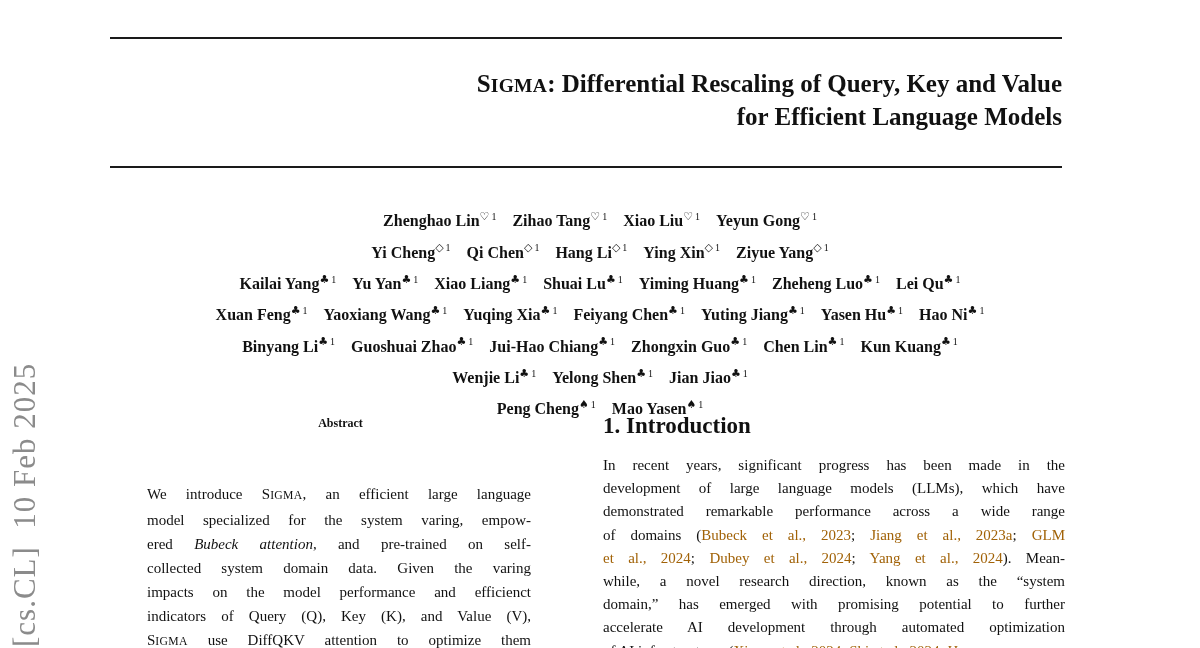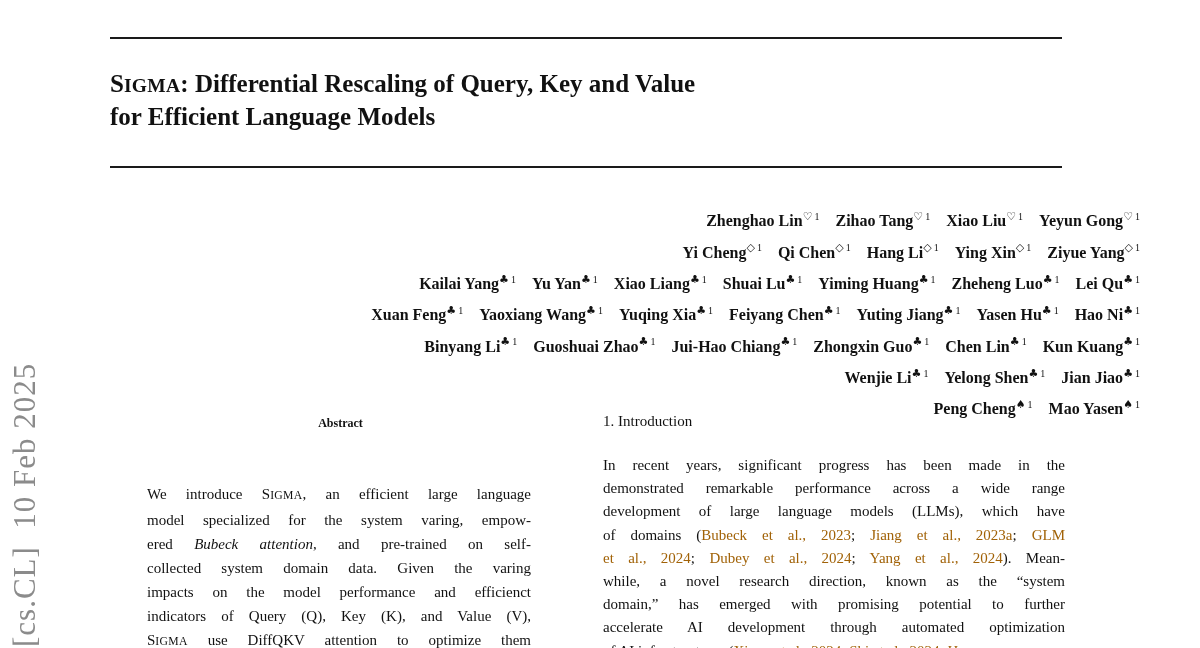--- a/index.html
+++ b/index.html
@@ -12,39 +12,39 @@
     position:absolute;left:7px;top:647px;
     transform:rotate(-90deg);transform-origin:0 0;
     font-size:31px;letter-spacing:1px;white-space:pre;
     color:#8b8b8b;font-family:"Liberation Serif",serif;
   }
   .rule{position:absolute;left:110px;width:952px;height:2px;background:#1a1a1a;}
   .rule-top{top:37px;}
   .rule-bottom{top:166px;}
   .title{
     position:absolute;left:110px;top:68px;width:952px;
-    text-align:left;font-weight:bold;font-size:25px;line-height:31px;
+    text-align:right;font-weight:bold;font-size:25px;line-height:31px;
   }
   .sc{font-size:0.78em;letter-spacing:0.3px;}
   .authors{
     position:absolute;left:60px;top:203px;width:1080px;
-    text-align:right;font-weight:bold;font-size:16px;
+    text-align:center;font-weight:bold;font-size:16px;
   }
   .author-line{line-height:27px;white-space:nowrap;}
   .a-sup{font-size:10px;}
   .a-sym{font-family:"DejaVu Sans",sans-serif;font-size:11px;}
   .a-num{font-size:10px;font-weight:normal;margin-left:2px;}
   .gap{white-space:pre;}
   .abstract-heading{
     position:absolute;left:110px;top:416px;width:461px;
     text-align:center;font-size:12px;font-weight:bold;
   }
   .abstract-body{position:absolute;left:147px;top:482px;width:384px;font-size:15px;}
   .abstract-body .jline{line-height:24px;}
-  .intro-heading{position:absolute;left:603px;top:413px;font-size:15px;font-weight:normal;text-align:right;}
+  .intro-heading{position:absolute;left:603px;top:413px;font-size:23px;font-weight:bold;text-align:right;}
   .intro-body{position:absolute;left:603px;top:454px;width:462px;font-size:15px;}
   .intro-body .jline{line-height:23.2px;}
   .jline{text-align:justify;text-align-last:justify;}
   .jline.partial{text-align-last:left;white-space:nowrap;overflow:hidden;}
   .it{font-style:italic;}
   .cite{color:#a16207;}
 </style>
 </head>
 <body>
 
@@ -76,21 +76,21 @@
     <div class="jline"><span>ered </span><span class="it">Bubeck attention</span><span>, and pre-trained on self-</span></div>
     <div class="jline"><span>collected system domain data. Given the varing</span></div>
     <div class="jline"><span>impacts on the model performance and efficienct</span></div>
     <div class="jline"><span>indicators of Query (Q), Key (K), and Value (V),</span></div>
     <div class="jline"><span>S</span><span class="sc">IGMA</span><span> use DiffQKV attention to optimize them</span></div>
   </div>
 
 <div class="intro-heading">1. Introduction</div>
 <div class="intro-body">
     <div class="jline"><span>In recent years, significant progress has been made in the</span></div>
+    <div class="jline"><span>development of large language models (LLMs), which have</span></div>
     <div class="jline"><span>demonstrated remarkable performance across a wide range</span></div>
-    <div class="jline"><span>development of large language models (LLMs), which have</span></div>
     <div class="jline"><span>of domains (</span><span class="cite">Bubeck et al., 2023</span><span>; </span><span class="cite">Jiang et al., 2023a</span><span>; </span><span class="cite">GLM</span></div>
     <div class="jline"><span class="cite">et al., 2024</span><span>; </span><span class="cite">Dubey et al., 2024</span><span>; </span><span class="cite">Yang et al., 2024</span><span>). Mean-</span></div>
     <div class="jline"><span>while, a novel research direction, known as the “system</span></div>
     <div class="jline"><span>domain,” has emerged with promising potential to further</span></div>
     <div class="jline"><span>accelerate AI development through automated optimization</span></div>
     <div class="jline partial"><span>of AI infrastructures (</span><span class="cite">Xiong et al., 2024</span><span>; </span><span class="cite">Shi et al., 2024</span><span>; </span><span class="cite">Hu</span></div>
   </div>
 
 </body></html>

